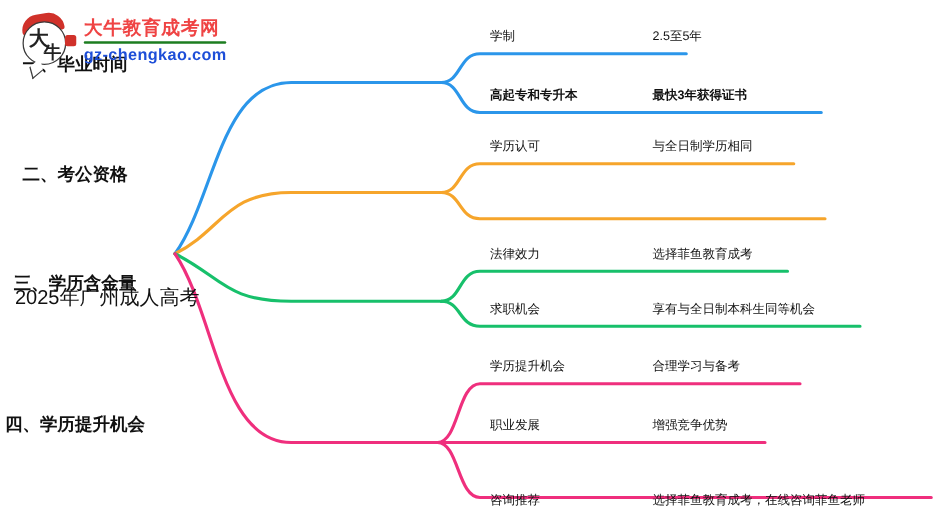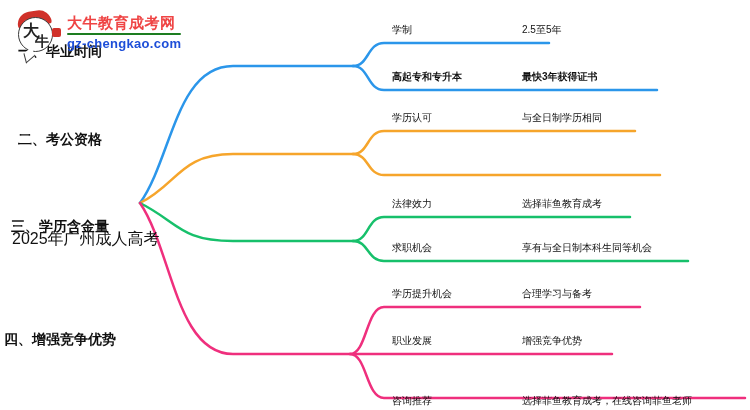--- a/index.html
+++ b/index.html
@@ -83,21 +83,21 @@
       <div class="logo-divider"></div>
       <div class="logo-domain">gz-chengkao.com</div>
     </div>
   </div>
 
   <div class="root-label">2025年广州成人高考</div>
 
   <div class="branch-label b1">一、毕业时间</div>
   <div class="branch-label b2">二、考公资格</div>
   <div class="branch-label b3">三、学历含金量</div>
-  <div class="branch-label b4">四、增强竞争优势</div>
+  <div class="branch-label b4">四、学历提升机会</div>
 
   <div class="child-row r1">
     <span class="key">学制</span><span class="val">2.5至5年</span>
   </div>
   <div class="child-row r2">
     <span class="key">高起专和专升本</span><span class="val">最快3年获得证书</span>
   </div>
   <div class="child-row r3">
     <span class="key">学历认可</span><span class="val">与全日制学历相同</span>
   </div>

